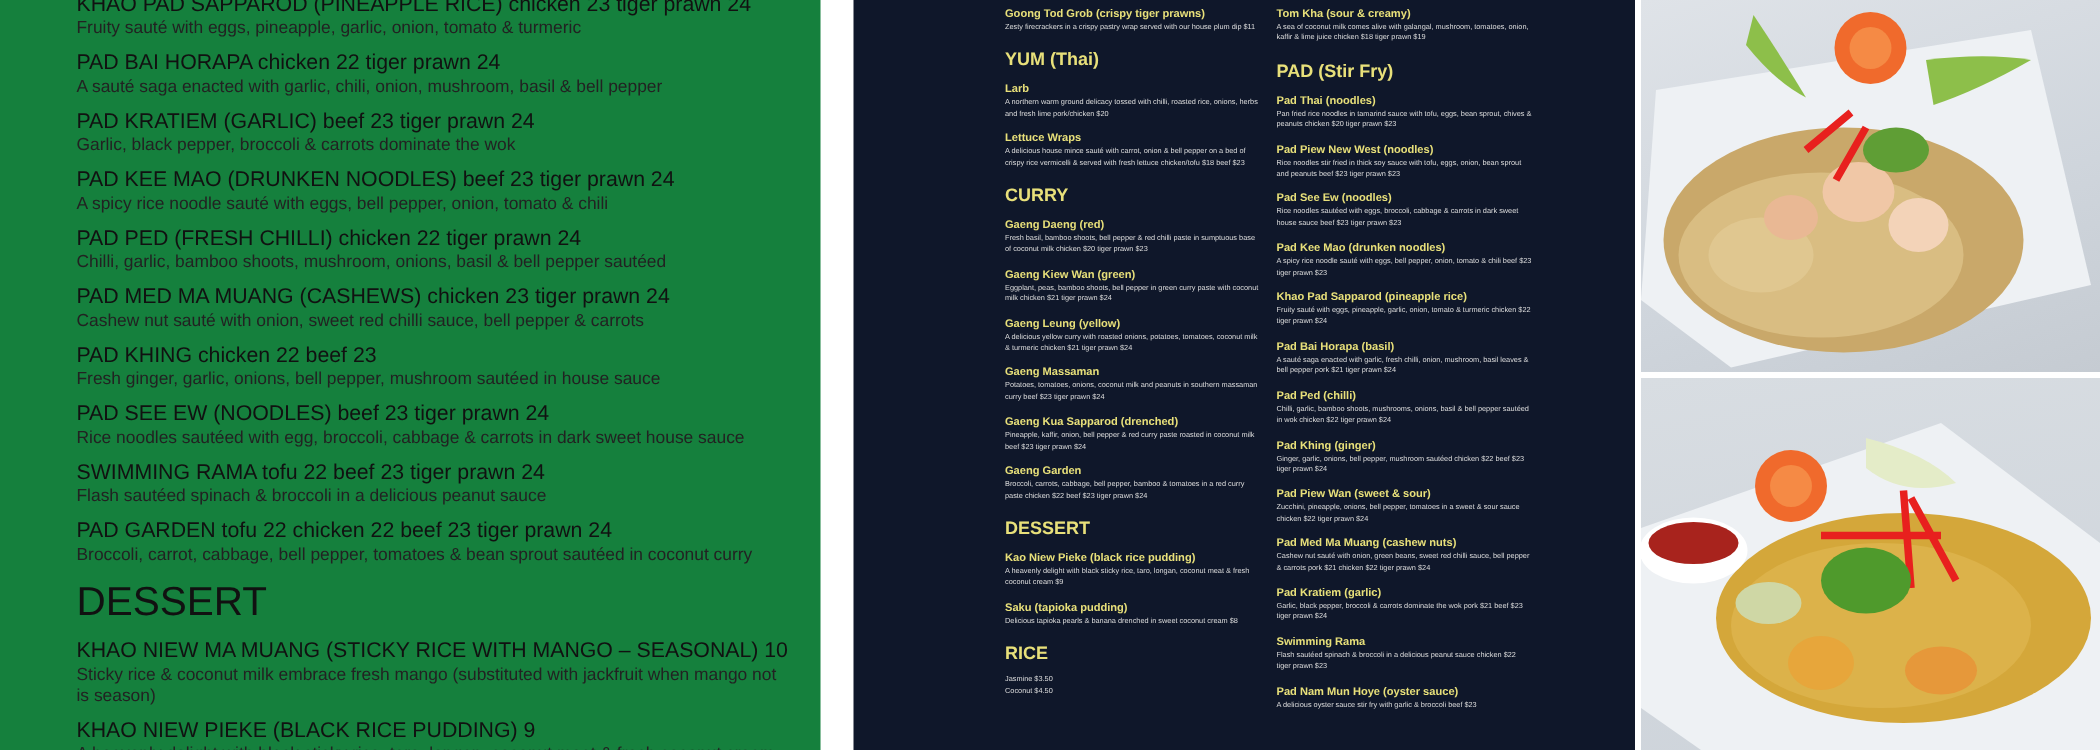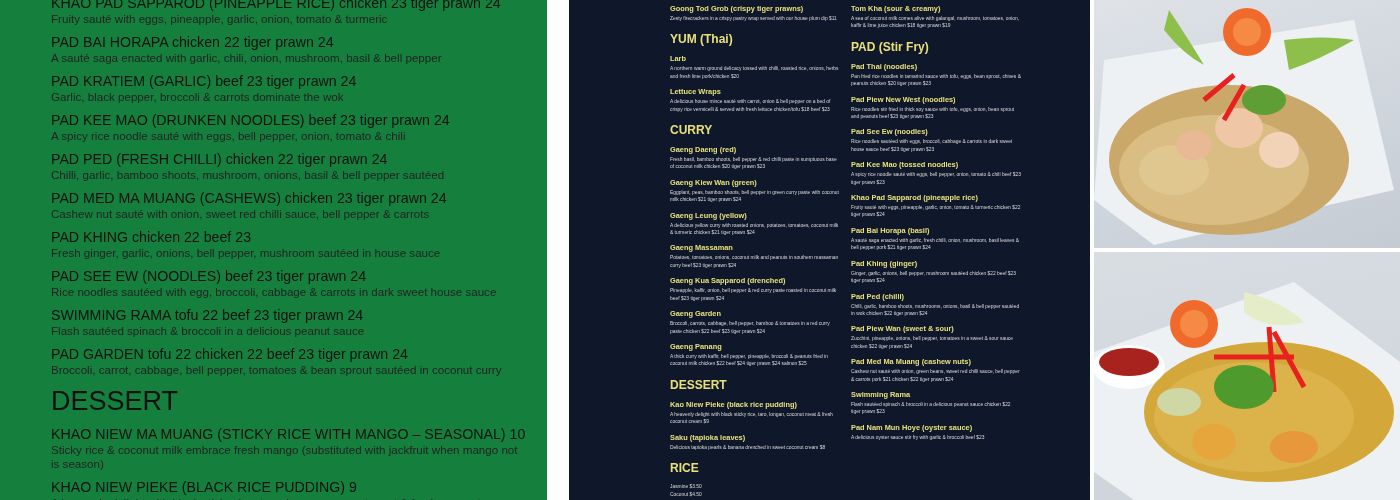--- a/index.html
+++ b/index.html
@@ -125,32 +125,28 @@
         <div class="d-desc">Potatoes, tomatoes, onions, coconut milk and peanuts in southern massaman curry beef $23 tiger prawn $24</div>
       </div>
     <div class="d-item">
         <div class="d-title">Gaeng Kua Sapparod (drenched)</div>
         <div class="d-desc">Pineapple, kaffir, onion, bell pepper &amp; red curry paste roasted in coconut milk beef $23 tiger prawn $24</div>
       </div>
     <div class="d-item">
         <div class="d-title">Gaeng Garden</div>
         <div class="d-desc">Broccoli, carrots, cabbage, bell pepper, bamboo &amp; tomatoes in a red curry paste chicken $22 beef $23 tiger prawn $24</div>
       </div>
-    <div class="d-item">
-        <div class="d-title">Gaeng Panang</div>
-        <div class="d-desc">A thick curry with kaffir, bell pepper, pineapple, broccoli &amp; peanuts fried in coconut milk chicken $22 beef $24 tiger prawn $24 salmon $25</div>
-      </div>
 
     <div class="d-section">DESSERT</div>
     <div class="d-item">
         <div class="d-title">Kao Niew Pieke (black rice pudding)</div>
         <div class="d-desc">A heavenly delight with black sticky rice, taro, longan, coconut meat &amp; fresh coconut cream $9</div>
       </div>
     <div class="d-item">
-        <div class="d-title">Saku (tapioka leaves)</div>
+        <div class="d-title">Saku (tapioka pudding)</div>
         <div class="d-desc">Delicious tapioka pearls &amp; banana drenched in sweet coconut cream $8</div>
       </div>
 
     <div class="d-section">RICE</div>
     <div class="d-plain">Jasmine $3.50</div>
     <div class="d-plain">Coconut $4.50</div>
   </div>
 
   <div class="col" id="col-b" style="top:4px;">
     <div class="d-item">
@@ -165,46 +161,50 @@
       </div>
     <div class="d-item">
         <div class="d-title">Pad Piew New West (noodles)</div>
         <div class="d-desc">Rice noodles stir fried in thick soy sauce with tofu, eggs, onion, bean sprout and peanuts beef $23 tiger prawn $23</div>
       </div>
     <div class="d-item">
         <div class="d-title">Pad See Ew (noodles)</div>
         <div class="d-desc">Rice noodles sautéed with eggs, broccoli, cabbage &amp; carrots in dark sweet house sauce beef $23 tiger prawn $23</div>
       </div>
     <div class="d-item">
-        <div class="d-title">Pad Kee Mao (tossed noodles)</div>
+        <div class="d-title">Pad Kee Mao (drunken noodles)</div>
         <div class="d-desc">A spicy rice noodle sauté with eggs, bell pepper, onion, tomato &amp; chili beef $23 tiger prawn $23</div>
       </div>
     <div class="d-item">
         <div class="d-title">Khao Pad Sapparod (pineapple rice)</div>
         <div class="d-desc">Fruity sauté with eggs, pineapple, garlic, onion, tomato &amp; turmeric chicken $22 tiger prawn $24</div>
       </div>
     <div class="d-item">
         <div class="d-title">Pad Bai Horapa (basil)</div>
         <div class="d-desc">A sauté saga enacted with garlic, fresh chilli, onion, mushroom, basil leaves &amp; bell pepper pork $21 tiger prawn $24</div>
       </div>
     <div class="d-item">
+        <div class="d-title">Pad Ped (chilli)</div>
+        <div class="d-desc">Chilli, garlic, bamboo shoots, mushrooms, onions, basil &amp; bell pepper sautéed in wok chicken $22 tiger prawn $24</div>
+      </div>
+    <div class="d-item">
         <div class="d-title">Pad Khing (ginger)</div>
         <div class="d-desc">Ginger, garlic, onions, bell pepper, mushroom sautéed chicken $22 beef $23 tiger prawn $24</div>
       </div>
     <div class="d-item">
-        <div class="d-title">Pad Ped (chilli)</div>
-        <div class="d-desc">Chilli, garlic, bamboo shoots, mushrooms, onions, basil &amp; bell pepper sautéed in wok chicken $22 tiger prawn $24</div>
-      </div>
-    <div class="d-item">
         <div class="d-title">Pad Piew Wan (sweet &amp; sour)</div>
         <div class="d-desc">Zucchini, pineapple, onions, bell pepper, tomatoes in a sweet &amp; sour sauce chicken $22 tiger prawn $24</div>
       </div>
     <div class="d-item">
         <div class="d-title">Pad Med Ma Muang (cashew nuts)</div>
         <div class="d-desc">Cashew nut sauté with onion, green beans, sweet red chilli sauce, bell pepper &amp; carrots pork $21 chicken $22 tiger prawn $24</div>
+      </div>
+    <div class="d-item">
+        <div class="d-title">Pad Kratiem (garlic)</div>
+        <div class="d-desc">Garlic, black pepper, broccoli &amp; carrots dominate the wok pork $21 beef $23 tiger prawn $24</div>
       </div>
     <div class="d-item">
         <div class="d-title">Swimming Rama</div>
         <div class="d-desc">Flash sautéed spinach &amp; broccoli in a delicious peanut sauce chicken $22 tiger prawn $23</div>
       </div>
     <div class="d-item">
         <div class="d-title">Pad Nam Mun Hoye (oyster sauce)</div>
         <div class="d-desc">A delicious oyster sauce stir fry with garlic &amp; broccoli beef $23</div>
       </div>
 

